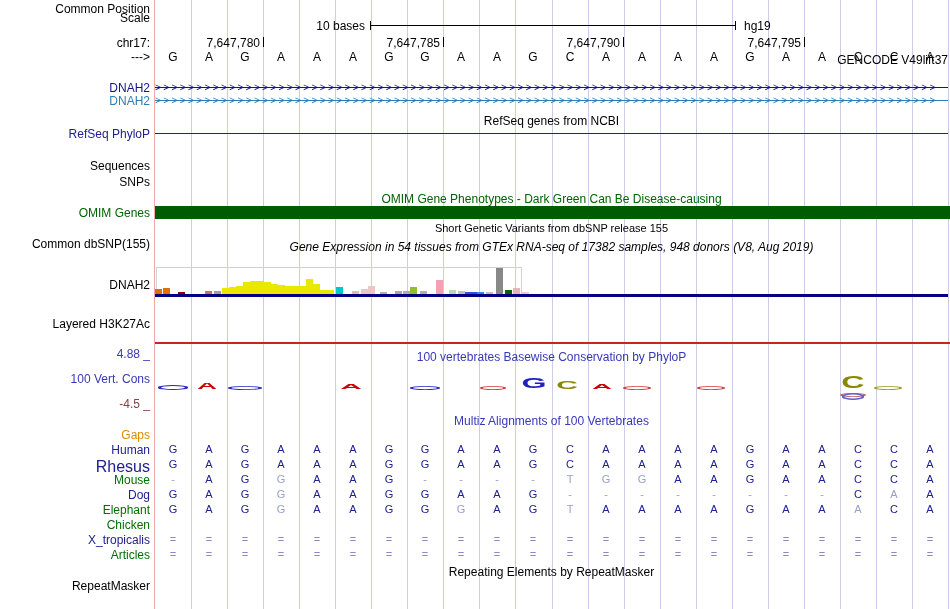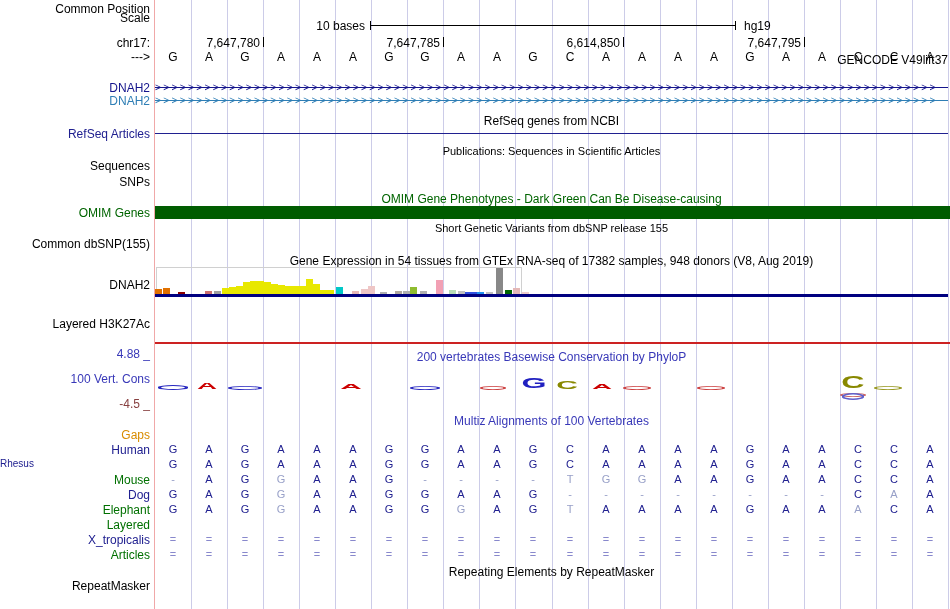--- a/index.html
+++ b/index.html
@@ -53,21 +53,21 @@
   <div class="abs" style="top:21px;left:370px;width:1px;height:9px;background:#000;"></div>
   <div class="abs" style="top:21px;left:735px;width:1px;height:9px;background:#000;"></div>
   <div class="abs" style="top:19px;left:744px;">hg19</div>
 
   <div class="lbl" style="top:36px;">chr17:</div>
   <div id="ruler-ticks">
       <div style="position: absolute; left: 173px; top: 36px; width: 87px; text-align: right;">7,647,780</div>
       <div style="position: absolute; left: 263px; top: 37px; width: 1px; height: 10px; background: rgb(0, 0, 0);"></div>
       <div style="position: absolute; left: 353px; top: 36px; width: 87px; text-align: right;">7,647,785</div>
       <div style="position: absolute; left: 443px; top: 37px; width: 1px; height: 10px; background: rgb(0, 0, 0);"></div>
-      <div style="position: absolute; left: 533px; top: 36px; width: 87px; text-align: right;">6,614,850</div>
+      <div style="position: absolute; left: 533px; top: 36px; width: 87px; text-align: right;">7,647,790</div>
       <div style="position: absolute; left: 623px; top: 37px; width: 1px; height: 10px; background: rgb(0, 0, 0);"></div>
       <div style="position: absolute; left: 714px; top: 36px; width: 87px; text-align: right;">7,647,795</div>
       <div style="position: absolute; left: 804px; top: 37px; width: 1px; height: 10px; background: rgb(0, 0, 0);"></div>
     </div>
 
   <div class="lbl" style="top:50px;">---&gt;</div>
   <div id="base-row">
       <div style="position: absolute; left: 155px; top: 50px; width: 36px; text-align: center;">G</div>
       <div style="position: absolute; left: 191px; top: 50px; width: 36px; text-align: center;">A</div>
       <div style="position: absolute; left: 227px; top: 50px; width: 36px; text-align: center;">G</div>
@@ -94,35 +94,34 @@
 
   <div class="title" style="top:53px;text-align:right;">GENCODE V49lift37</div>
   <div class="lbl" style="top:81px;color:#14148c;">DNAH2</div>
   <div class="lbl" style="top:94px;color:#2e7eb5;">DNAH2</div>
   <div class="gene-line" style="top:87px;background:#14148c;"></div>
   <div class="chevrons" style="top:81px;color:#14148c;">&gt;&gt;&gt;&gt;&gt;&gt;&gt;&gt;&gt;&gt;&gt;&gt;&gt;&gt;&gt;&gt;&gt;&gt;&gt;&gt;&gt;&gt;&gt;&gt;&gt;&gt;&gt;&gt;&gt;&gt;&gt;&gt;&gt;&gt;&gt;&gt;&gt;&gt;&gt;&gt;&gt;&gt;&gt;&gt;&gt;&gt;&gt;&gt;&gt;&gt;&gt;&gt;&gt;&gt;&gt;&gt;&gt;&gt;&gt;&gt;&gt;&gt;&gt;&gt;&gt;&gt;&gt;&gt;&gt;&gt;&gt;&gt;&gt;&gt;&gt;&gt;&gt;&gt;&gt;&gt;&gt;&gt;&gt;&gt;&gt;&gt;&gt;&gt;&gt;&gt;&gt;&gt;&gt;&gt;&gt;</div>
   <div class="gene-line" style="top:100px;background:#2e7eb5;"></div>
   <div class="chevrons" style="top:94px;color:#2e7eb5;">&gt;&gt;&gt;&gt;&gt;&gt;&gt;&gt;&gt;&gt;&gt;&gt;&gt;&gt;&gt;&gt;&gt;&gt;&gt;&gt;&gt;&gt;&gt;&gt;&gt;&gt;&gt;&gt;&gt;&gt;&gt;&gt;&gt;&gt;&gt;&gt;&gt;&gt;&gt;&gt;&gt;&gt;&gt;&gt;&gt;&gt;&gt;&gt;&gt;&gt;&gt;&gt;&gt;&gt;&gt;&gt;&gt;&gt;&gt;&gt;&gt;&gt;&gt;&gt;&gt;&gt;&gt;&gt;&gt;&gt;&gt;&gt;&gt;&gt;&gt;&gt;&gt;&gt;&gt;&gt;&gt;&gt;&gt;&gt;&gt;&gt;&gt;&gt;&gt;&gt;&gt;&gt;&gt;&gt;&gt;</div>
 
   <div class="title" style="top:114px;">RefSeq genes from NCBI</div>
-  <div class="lbl" style="top:127px;color:#202090;">RefSeq Articles</div>
+  <div class="lbl" style="top:127px;color:#202090;">RefSeq PhyloP</div>
   <div class="hline" style="top:133px;left:155px;width:793px;height:1px;background:#202090;"></div>
 
-  <div class="title" style="top:145px;font-size:11px;">Publications: Sequences in Scientific Articles</div>
   <div class="lbl" style="top:159px;">Sequences</div>
   <div class="lbl" style="top:175px;">SNPs</div>
 
   <div class="title" style="top:192px;color:#006400;">OMIM Gene Phenotypes - Dark Green Can Be Disease-causing</div>
   <div class="lbl" style="top:206px;color:#006400;">OMIM Genes</div>
   <div class="hline" style="top:206px;left:155px;width:795px;height:13px;background:#005c00;"></div>
 
   <div class="title" style="top:222px;font-size:11px;text-align:center;">Short Genetic Variants from dbSNP release 155</div>
   <div class="lbl" style="top:237px;">Common dbSNP(155)</div>
 
-  <div class="title" style="top:254px;">Gene Expression in 54 tissues from GTEx RNA-seq of 17382 samples, 948 donors (V8, Aug 2019)</div>
+  <div class="title" style="top:240px;font-style:italic;">Gene Expression in 54 tissues from GTEx RNA-seq of 17382 samples, 948 donors (V8, Aug 2019)</div>
   <div class="lbl" style="top:278px;">DNAH2</div>
   <div class="abs" style="top:267px;left:156px;width:364px;height:27px;border:1px solid #d0d0d0;"></div>
   <div id="gtex-bars">
       <div style="position: absolute; left: 155px; top: 289px; width: 7px; height: 5px; background: rgb(224, 112, 0);"></div>
       <div style="position: absolute; left: 163px; top: 288px; width: 7px; height: 6px; background: rgb(224, 112, 0);"></div>
       <div style="position: absolute; left: 178px; top: 292px; width: 7px; height: 2px; background: rgb(139, 0, 0);"></div>
       <div style="position: absolute; left: 205px; top: 291px; width: 7px; height: 3px; background: rgb(204, 112, 112);"></div>
       <div style="position: absolute; left: 214px; top: 291px; width: 7px; height: 3px; background: rgb(160, 160, 160);"></div>
       <div style="position: absolute; left: 222px; top: 288px; width: 7px; height: 6px; background: rgb(232, 232, 0);"></div>
       <div style="position: absolute; left: 229px; top: 287px; width: 7px; height: 7px; background: rgb(232, 232, 0);"></div>
@@ -160,21 +159,21 @@
       <div style="position: absolute; left: 505px; top: 290px; width: 7px; height: 4px; background: rgb(0, 100, 0);"></div>
       <div style="position: absolute; left: 513px; top: 288px; width: 7px; height: 6px; background: rgb(228, 184, 184);"></div>
       <div style="position: absolute; left: 522px; top: 292px; width: 7px; height: 2px; background: rgb(238, 204, 204);"></div>
     </div>
   <div class="hline" style="top:294px;left:155px;width:793px;height:3px;background:#000080;"></div>
 
   <div class="lbl" style="top:317px;">Layered H3K27Ac</div>
   <div class="hline" style="top:342px;left:155px;width:795px;height:2px;background:#cc2222;"></div>
 
   <div class="lbl" style="top:347px;color:#3838b8;">4.88 _</div>
-  <div class="title" style="top:350px;color:#3838b8;">200 vertebrates Basewise Conservation by PhyloP</div>
+  <div class="title" style="top:350px;color:#3838b8;">100 vertebrates Basewise Conservation by PhyloP</div>
   <div class="lbl" style="top:372px;color:#3838b8;">100 Vert. Cons</div>
   <div class="lbl" style="top:397px;color:#884040;">-4.5 _</div>
   <div id="cons-glyphs">
       <div style="position: absolute; left: 158px; top: 385px; width: 30px; height: 5px;">
         <svg width="30" height="5" viewBox="0 0 14 8" preserveAspectRatio="none">
          <ellipse cx="7" cy="4" rx="6.4" ry="3.2" fill="none" stroke="#2828c0" stroke-width="1.6"></ellipse>
         </svg>
       </div>
       <div style="position: absolute; left: 194px; top: 382px; width: 26px; height: 8px;">
         <svg width="26" height="8" viewBox="0 0 14 14" preserveAspectRatio="none">
@@ -267,21 +266,21 @@
       <div style="position: absolute; left: 588px; top: 443px; width: 36px; text-align: center; font-size: 11px; color: rgb(32, 32, 144);">A</div>
       <div style="position: absolute; left: 624px; top: 443px; width: 36px; text-align: center; font-size: 11px; color: rgb(32, 32, 144);">A</div>
       <div style="position: absolute; left: 660px; top: 443px; width: 36px; text-align: center; font-size: 11px; color: rgb(32, 32, 144);">A</div>
       <div style="position: absolute; left: 696px; top: 443px; width: 36px; text-align: center; font-size: 11px; color: rgb(32, 32, 144);">A</div>
       <div style="position: absolute; left: 732px; top: 443px; width: 36px; text-align: center; font-size: 11px; color: rgb(32, 32, 144);">G</div>
       <div style="position: absolute; left: 768px; top: 443px; width: 36px; text-align: center; font-size: 11px; color: rgb(32, 32, 144);">A</div>
       <div style="position: absolute; left: 804px; top: 443px; width: 36px; text-align: center; font-size: 11px; color: rgb(32, 32, 144);">A</div>
       <div style="position: absolute; left: 840px; top: 443px; width: 36px; text-align: center; font-size: 11px; color: rgb(32, 32, 144);">C</div>
       <div style="position: absolute; left: 876px; top: 443px; width: 36px; text-align: center; font-size: 11px; color: rgb(32, 32, 144);">C</div>
       <div style="position: absolute; left: 912px; top: 443px; width: 36px; text-align: center; font-size: 11px; color: rgb(32, 32, 144);">A</div>
-      <div style="position: absolute; left: 0px; top: 458px; width: 150px; text-align: left; font-size: 10px; color: rgb(32, 32, 144);">Rhesus</div>
+      <div style="position: absolute; left: 0px; top: 458px; width: 150px; text-align: right; font-size: 16px; color: rgb(32, 32, 144);">Rhesus</div>
       <div style="position: absolute; left: 155px; top: 458px; width: 36px; text-align: center; font-size: 11px; color: rgb(32, 32, 144);">G</div>
       <div style="position: absolute; left: 191px; top: 458px; width: 36px; text-align: center; font-size: 11px; color: rgb(32, 32, 144);">A</div>
       <div style="position: absolute; left: 227px; top: 458px; width: 36px; text-align: center; font-size: 11px; color: rgb(32, 32, 144);">G</div>
       <div style="position: absolute; left: 263px; top: 458px; width: 36px; text-align: center; font-size: 11px; color: rgb(32, 32, 144);">A</div>
       <div style="position: absolute; left: 299px; top: 458px; width: 36px; text-align: center; font-size: 11px; color: rgb(32, 32, 144);">A</div>
       <div style="position: absolute; left: 335px; top: 458px; width: 36px; text-align: center; font-size: 11px; color: rgb(32, 32, 144);">A</div>
       <div style="position: absolute; left: 371px; top: 458px; width: 36px; text-align: center; font-size: 11px; color: rgb(32, 32, 144);">G</div>
       <div style="position: absolute; left: 407px; top: 458px; width: 36px; text-align: center; font-size: 11px; color: rgb(32, 32, 144);">G</div>
       <div style="position: absolute; left: 443px; top: 458px; width: 36px; text-align: center; font-size: 11px; color: rgb(32, 32, 144);">A</div>
       <div style="position: absolute; left: 479px; top: 458px; width: 36px; text-align: center; font-size: 11px; color: rgb(32, 32, 144);">A</div>
@@ -359,21 +358,21 @@
       <div style="position: absolute; left: 588px; top: 503px; width: 36px; text-align: center; font-size: 11px; color: rgb(32, 32, 144);">A</div>
       <div style="position: absolute; left: 624px; top: 503px; width: 36px; text-align: center; font-size: 11px; color: rgb(32, 32, 144);">A</div>
       <div style="position: absolute; left: 660px; top: 503px; width: 36px; text-align: center; font-size: 11px; color: rgb(32, 32, 144);">A</div>
       <div style="position: absolute; left: 696px; top: 503px; width: 36px; text-align: center; font-size: 11px; color: rgb(32, 32, 144);">A</div>
       <div style="position: absolute; left: 732px; top: 503px; width: 36px; text-align: center; font-size: 11px; color: rgb(32, 32, 144);">G</div>
       <div style="position: absolute; left: 768px; top: 503px; width: 36px; text-align: center; font-size: 11px; color: rgb(32, 32, 144);">A</div>
       <div style="position: absolute; left: 804px; top: 503px; width: 36px; text-align: center; font-size: 11px; color: rgb(32, 32, 144);">A</div>
       <div style="position: absolute; left: 840px; top: 503px; width: 36px; text-align: center; font-size: 11px; color: rgb(152, 160, 200);">A</div>
       <div style="position: absolute; left: 876px; top: 503px; width: 36px; text-align: center; font-size: 11px; color: rgb(32, 32, 144);">C</div>
       <div style="position: absolute; left: 912px; top: 503px; width: 36px; text-align: center; font-size: 11px; color: rgb(32, 32, 144);">A</div>
-      <div style="position: absolute; left: 0px; top: 518px; width: 150px; text-align: right; font-size: 12px; color: rgb(0, 112, 0);">Layered</div>
+      <div style="position: absolute; left: 0px; top: 518px; width: 150px; text-align: right; font-size: 12px; color: rgb(0, 112, 0);">Chicken</div>
       <div style="position: absolute; left: 0px; top: 533px; width: 150px; text-align: right; font-size: 12px; color: rgb(32, 32, 144);">X_tropicalis</div>
       <div style="position: absolute; left: 155px; top: 533px; width: 36px; text-align: center; font-size: 11px; color: rgb(136, 136, 204);">=</div>
       <div style="position: absolute; left: 191px; top: 533px; width: 36px; text-align: center; font-size: 11px; color: rgb(136, 136, 204);">=</div>
       <div style="position: absolute; left: 227px; top: 533px; width: 36px; text-align: center; font-size: 11px; color: rgb(136, 136, 204);">=</div>
       <div style="position: absolute; left: 263px; top: 533px; width: 36px; text-align: center; font-size: 11px; color: rgb(136, 136, 204);">=</div>
       <div style="position: absolute; left: 299px; top: 533px; width: 36px; text-align: center; font-size: 11px; color: rgb(136, 136, 204);">=</div>
       <div style="position: absolute; left: 335px; top: 533px; width: 36px; text-align: center; font-size: 11px; color: rgb(136, 136, 204);">=</div>
       <div style="position: absolute; left: 371px; top: 533px; width: 36px; text-align: center; font-size: 11px; color: rgb(136, 136, 204);">=</div>
       <div style="position: absolute; left: 407px; top: 533px; width: 36px; text-align: center; font-size: 11px; color: rgb(136, 136, 204);">=</div>
       <div style="position: absolute; left: 443px; top: 533px; width: 36px; text-align: center; font-size: 11px; color: rgb(136, 136, 204);">=</div>

